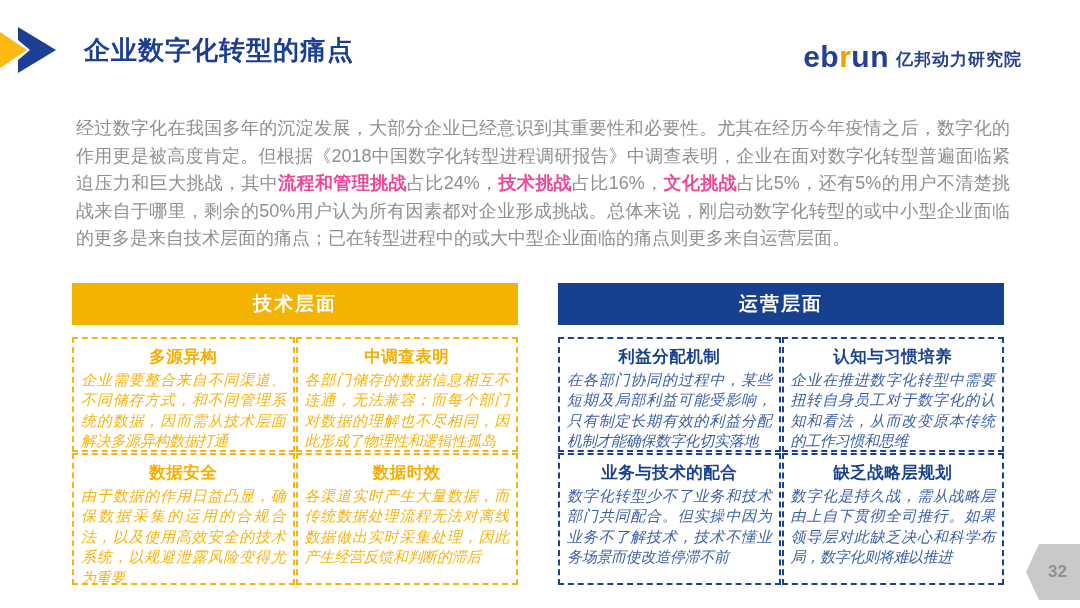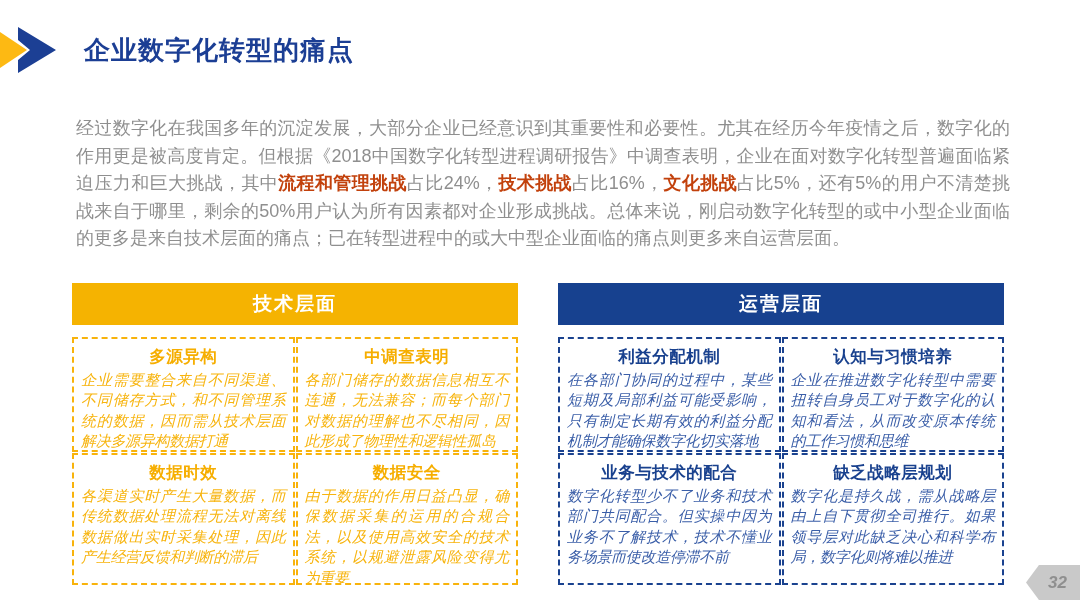--- a/index.html
+++ b/index.html
@@ -18,21 +18,21 @@
   .logo{position:absolute;right:58px;top:42px;display:flex;align-items:center;gap:7px;}
   .logo-brand{font-size:30px;font-weight:bold;color:#23418e;letter-spacing:.5px;line-height:1;}
   .logo-brand .accent{color:#f59e00;}
   .logo-org{font-size:17px;font-weight:bold;color:#23418e;letter-spacing:1px;padding-top:4px;}
 
   
   .intro{
     position:absolute;left:76px;top:97px;width:934px;
     font-size:18px;line-height:27.5px;color:#8f8f8f;text-align:justify;
   }
-  .intro .b{font-weight:bold;color:#c2410c;}
+  .intro .b{font-weight:bold;color:#ec4899;}
 
   
   .panel{position:absolute;top:283px;width:446px;}
   .panel-tech{left:72px;--ac:#f8b30c;--tc:#f6ae00;--bc:#f7b40e;--hb:#f5b301;}
   .panel-ops{left:558px;--ac:#1a428f;--tc:#19418e;--bc:#3a5ea8;--hb:#17418f;}
   .panel-header{
     height:42px;display:flex;align-items:center;justify-content:center;
     background:var(--hb);color:#ffffff;font-size:19px;font-weight:bold;letter-spacing:2px;
   }
   .cards{
@@ -43,60 +43,64 @@
   .card-title{
     text-align:center;font-weight:bold;font-size:16.5px;color:var(--tc);
     margin:3px 0 2px;letter-spacing:.5px;
   }
   .card-body{
     font-size:15px;line-height:1.36;color:var(--bc);text-align:justify;letter-spacing:-.3px;font-style:italic;
   }
 
   
   .page-num{
-    position:absolute;right:0;bottom:8px;width:54px;height:35px;background:#c9c9c9;
+    position:absolute;right:0;bottom:8px;width:54px;height:56px;background:#c9c9c9;
     clip-path:polygon(24% 0,100% 0,100% 100%,24% 100%,0 50%);
     display:flex;align-items:center;justify-content:center;
-    font-size:17px;font-weight:bold;color:#8f8f8f;padding-left:9px;box-sizing:border-box;font-style:italic;
+    font-size:17px;font-weight:bold;color:#8f8f8f;padding-left:9px;box-sizing:border-box;
   }
 </style>
 </head>
 <body>
 
 <div class="slide">
 
   <div class="header-arrow">
     <svg width="64" height="52" viewBox="0 0 64 52" xmlns="http://www.w3.org/2000/svg">
       <polygon fill="#1c3f94" points="18,3 56,26 18,49 18,36 30,26 18,16"></polygon>
       <polygon fill="#fdb913" points="0,8 27,26 0,44"></polygon>
     </svg>
   </div>
   <div class="page-title">企业数字化转型的痛点</div>
 
+  <div class="logo">
+    <span class="logo-brand"><span>eb</span><span class="accent">r</span><span>un</span></span>
+    <span class="logo-org">亿邦动力研究院</span>
+  </div>
 
   <p class="intro"><span>经过数字化在我国多年的沉淀发展，大部分企业已经意识到其重要性和必要性。尤其在经历今年疫情之后，数字化的作用更是被高度肯定。但根据《2018中国数字化转型进程调研报告》中调查表明，企业在面对数字化转型普遍面临紧迫压力和巨大挑战，其中</span><span class="b">流程和管理挑战</span><span>占比24%，</span><span class="b">技术挑战</span><span>占比16%，</span><span class="b">文化挑战</span><span>占比5%，还有5%的用户不清楚挑战来自于哪里，剩余的50%用户认为所有因素都对企业形成挑战。总体来说，刚启动数字化转型的或中小型企业面临的更多是来自技术层面的痛点；已在转型进程中的或大中型企业面临的痛点则更多来自运营层面。</span></p>
 
   <div class="panel panel-tech">
     <div class="panel-header">技术层面</div>
     <div class="cards">
       <div class="card">
         <div class="card-title">多源异构</div>
         <div class="card-body">企业需要整合来自不同渠道、不同储存方式，和不同管理系统的数据，因而需从技术层面解决多源异构数据打通</div>
       </div>
       <div class="card">
         <div class="card-title">中调查表明</div>
         <div class="card-body">各部门储存的数据信息相互不连通，无法兼容；而每个部门对数据的理解也不尽相同，因此形成了物理性和逻辑性孤岛</div>
       </div>
       <div class="card">
+        <div class="card-title">数据安全</div>
+        <div class="card-body">由于数据的作用日益凸显，确保数据采集的运用的合规合法，以及使用高效安全的技术系统，以规避泄露风险变得尤为重要</div>
+      </div>
+      <div class="card">
         <div class="card-title">数据时效</div>
         <div class="card-body">各渠道实时产生大量数据，而传统数据处理流程无法对离线数据做出实时采集处理，因此产生经营反馈和判断的滞后</div>
-      </div>
-      <div class="card">
-        <div class="card-title">数据安全</div>
-        <div class="card-body">由于数据的作用日益凸显，确保数据采集的运用的合规合法，以及使用高效安全的技术系统，以规避泄露风险变得尤为重要</div>
       </div>
     </div>
   </div>
 
   <div class="panel panel-ops">
     <div class="panel-header">运营层面</div>
     <div class="cards">
       <div class="card">
         <div class="card-title">利益分配机制</div>
         <div class="card-body">在各部门协同的过程中，某些短期及局部利益可能受影响，只有制定长期有效的利益分配机制才能确保数字化切实落地</div>

